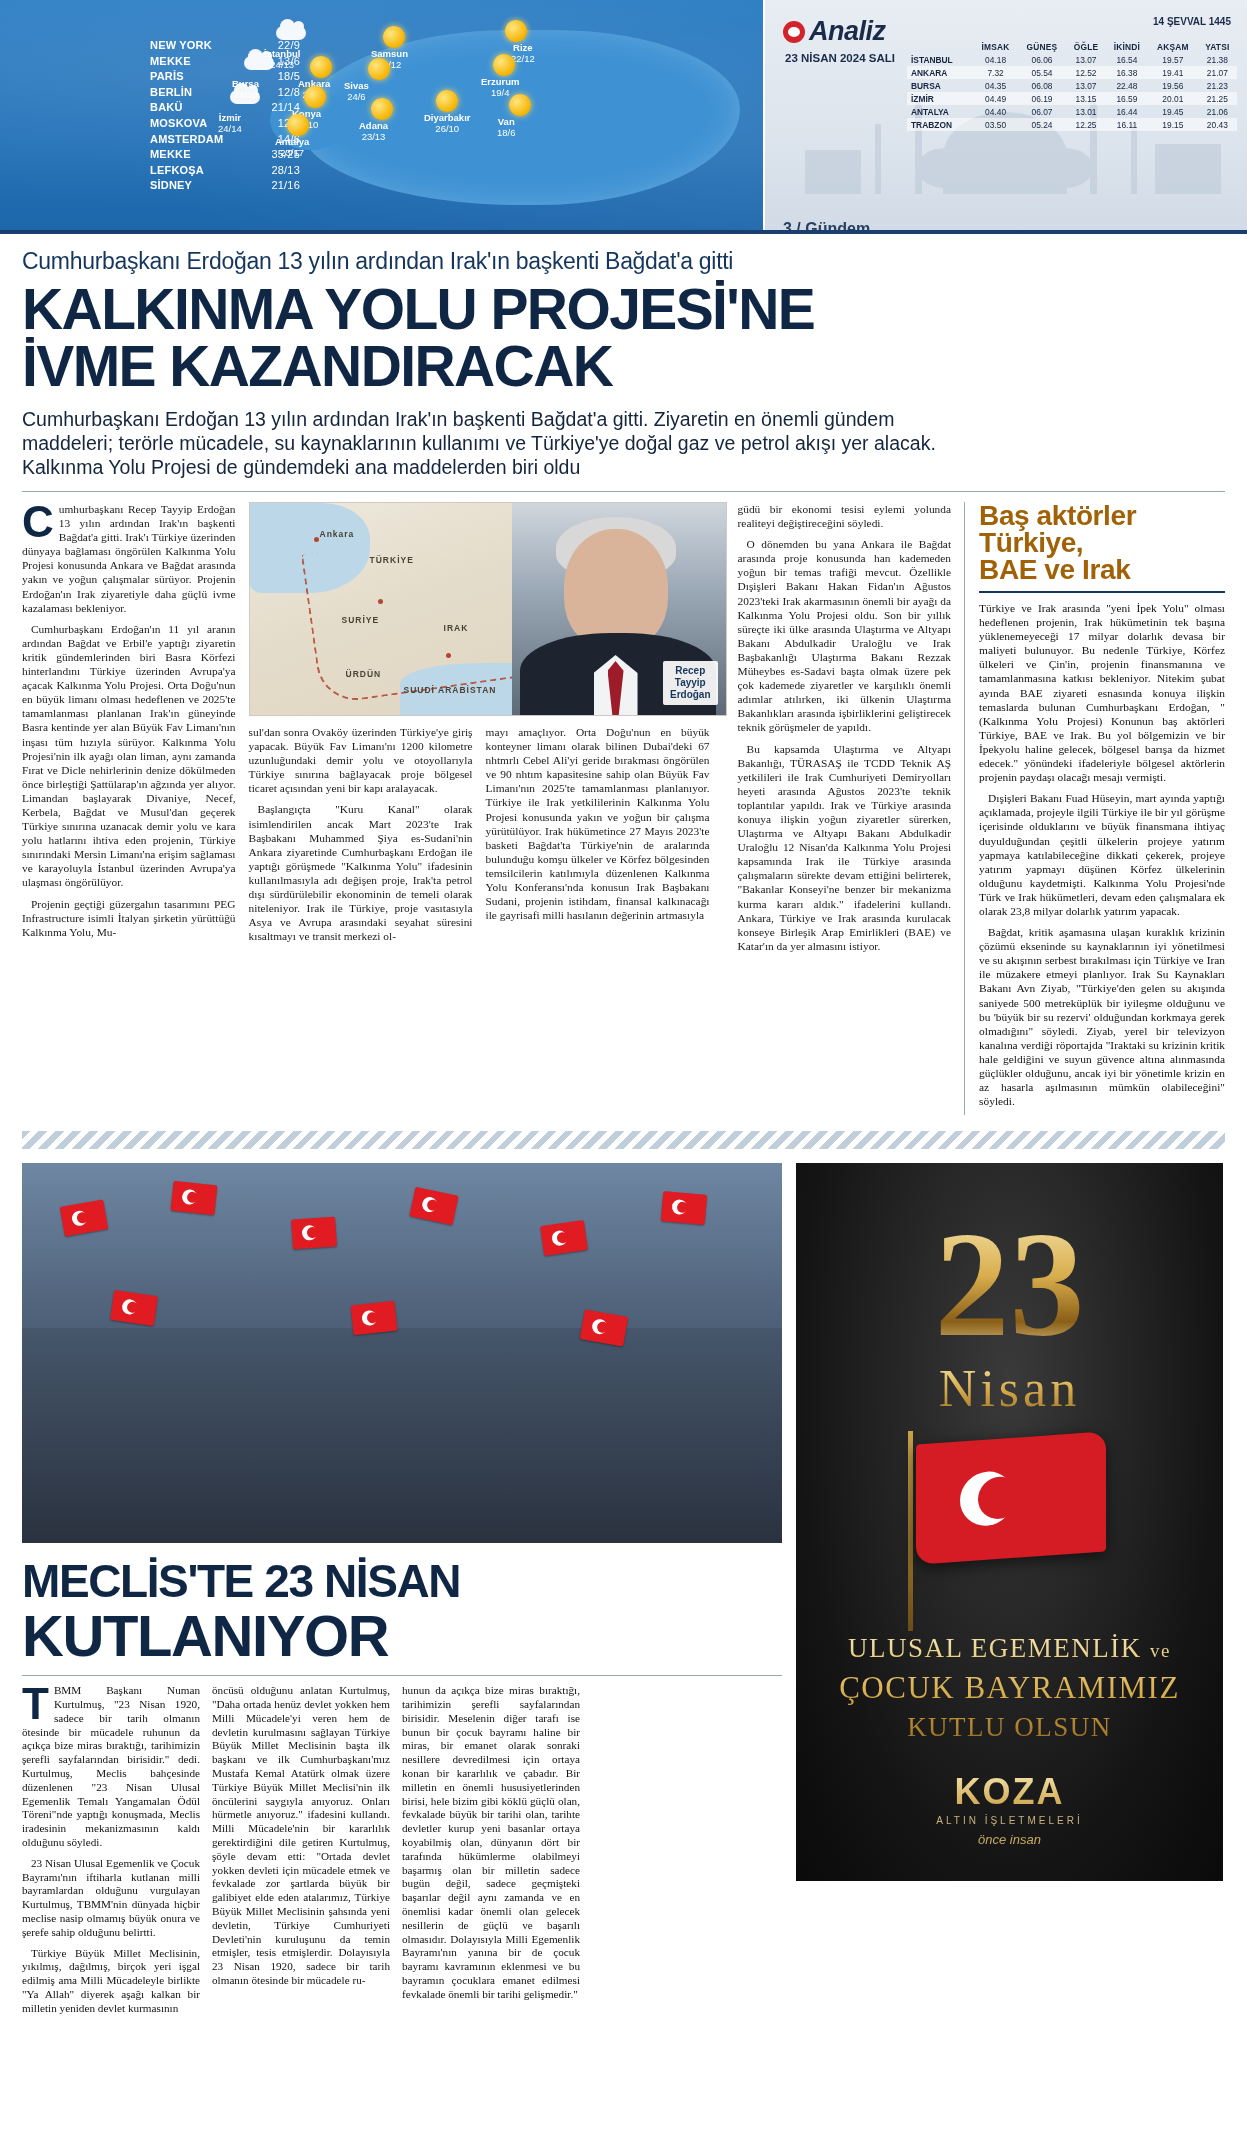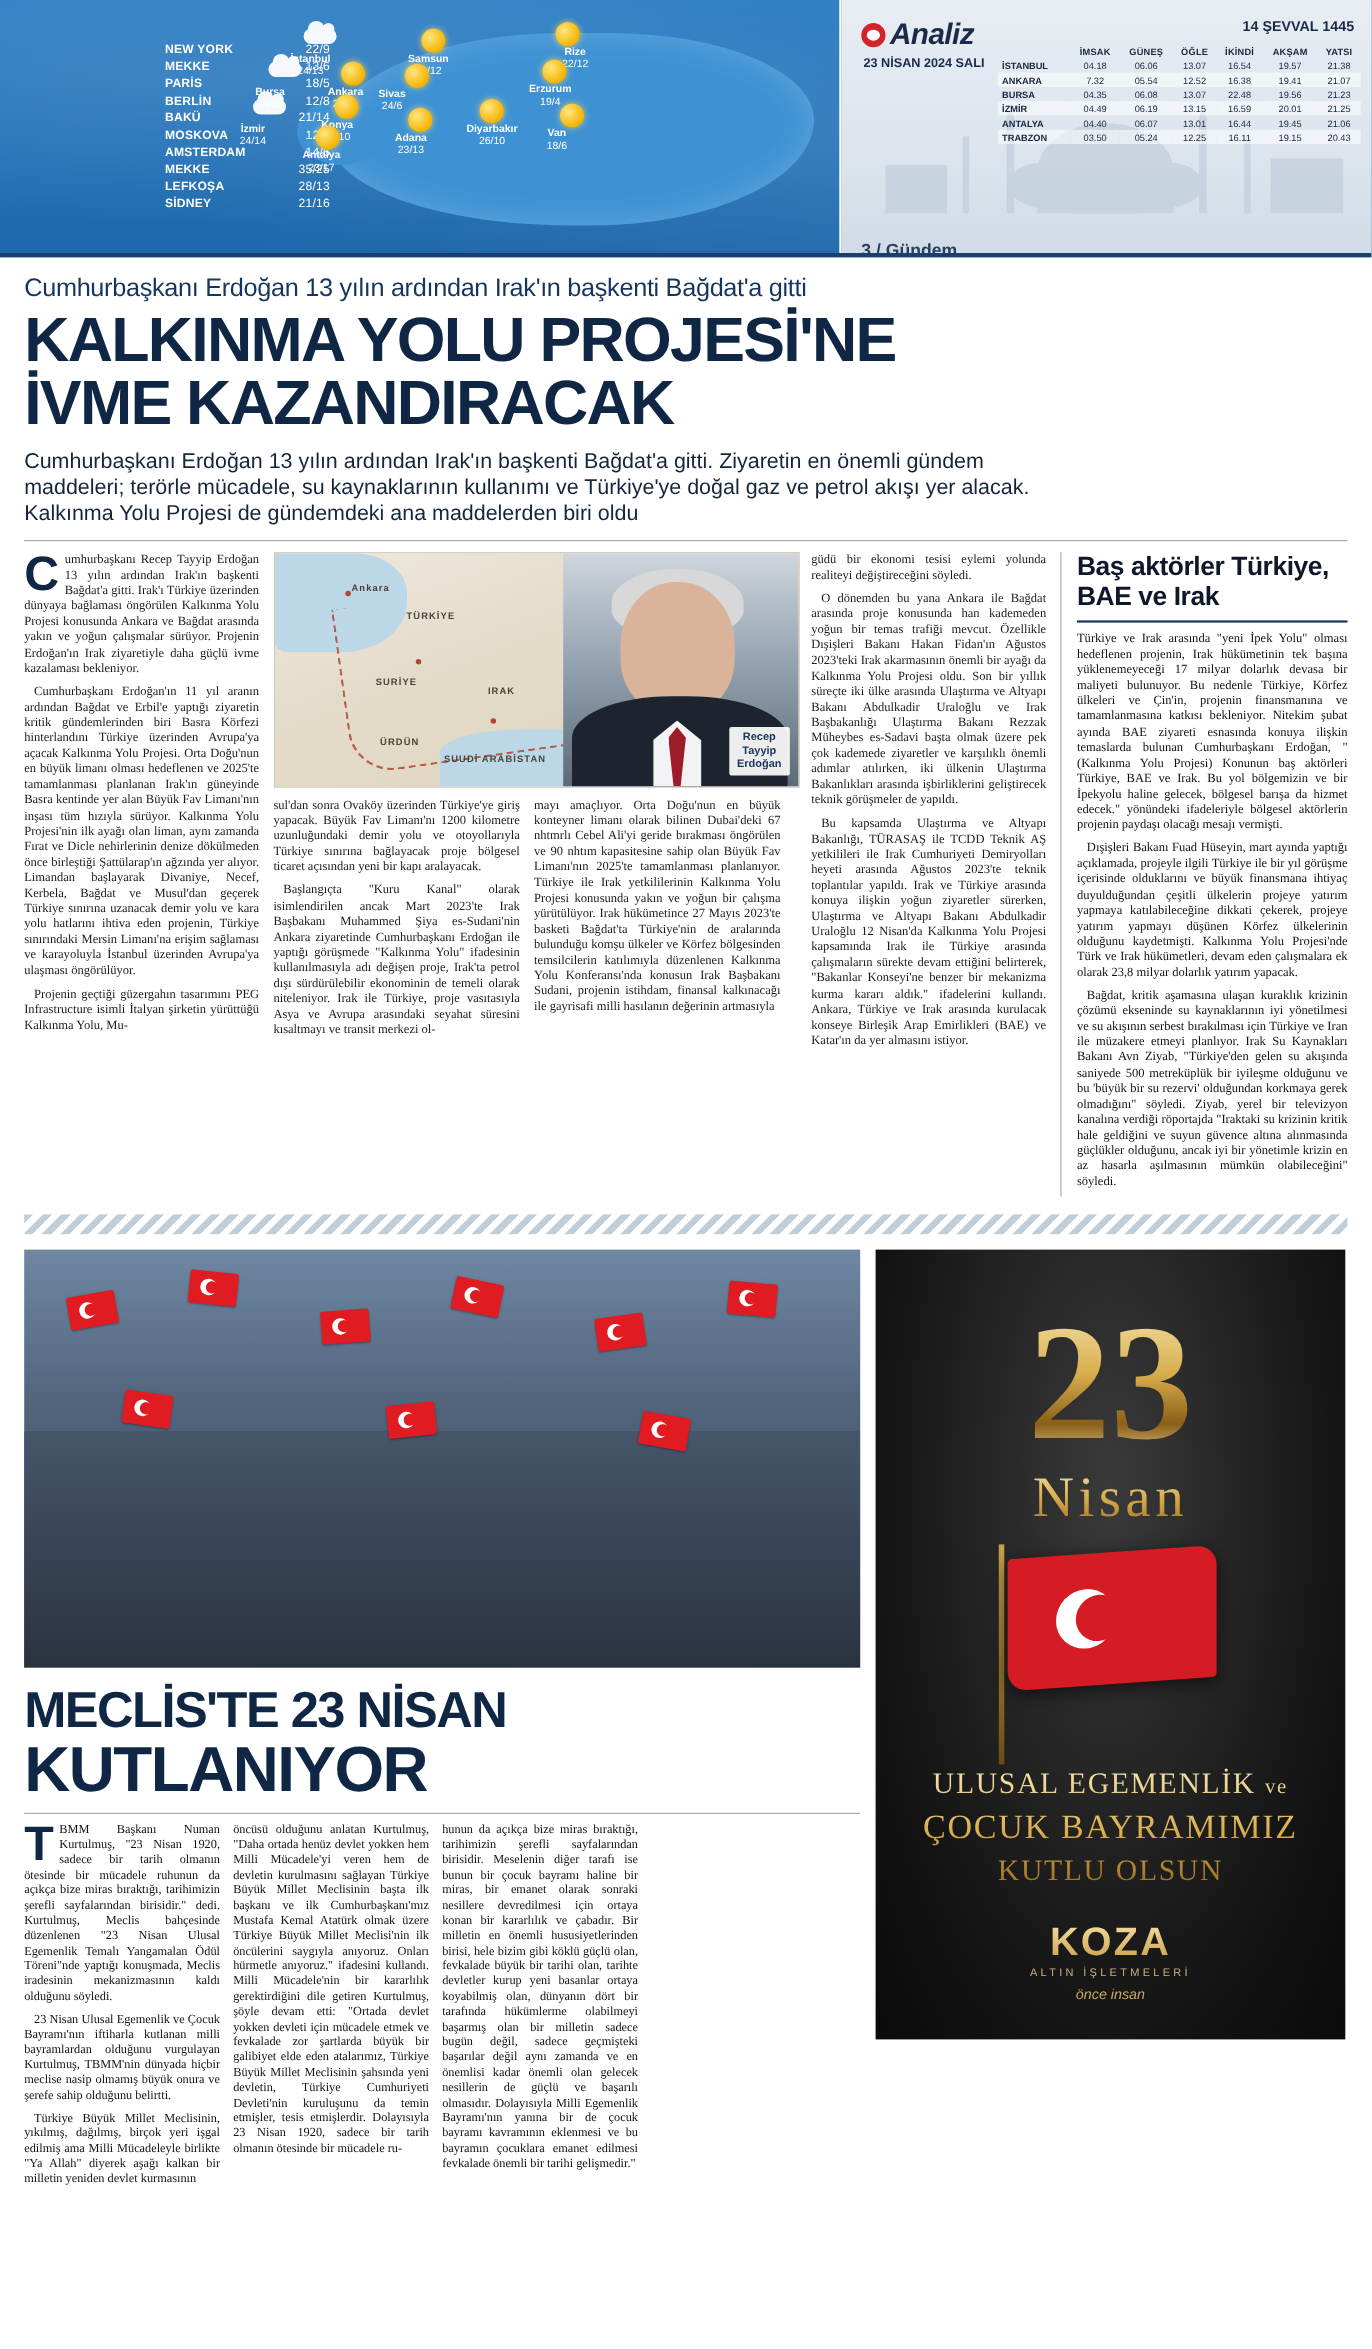--- a/index.html
+++ b/index.html
@@ -89,21 +89,21 @@
   .mast-logo .swoosh:after{
     content:"";position:absolute;left:5px;top:6px;width:12px;height:10px;
     background:#ffffff;border-radius:50% 50% 50% 50%;
   }
   .mast-date{
     position:absolute;left:20px;top:52px;
     font-family:"Liberation Sans", sans-serif;font-size:11.5px;color:#1a2a4a;font-weight:bold;
   }
   .mast-hicri{
     position:absolute;right:16px;top:16px;
-    font-family:"Liberation Sans", sans-serif;font-size:13px;color:#1a2a4a;font-weight:bold;
+    font-family:"Liberation Sans", sans-serif;font-size:10px;color:#1a2a4a;font-weight:bold;
   }
   .vakit{
     position:absolute;right:10px;top:40px;width:330px;
     font-family:"Liberation Sans", sans-serif;font-size:8.4px;color:#16243e;
     border-collapse:collapse;
   }
   .vakit th{font-weight:bold;padding:1.5px 2px;text-align:center;letter-spacing:.2px;}
   .vakit td{padding:1.5px 2px;text-align:center;}
   .vakit td.city{text-align:left;font-weight:bold;padding-left:4px;}
   .vakit tr.alt td{background:rgba(255,255,255,.55);}
@@ -216,21 +216,21 @@
   .figcols .col{width:224px;}
 
   
   .sidebar{
     width:258px;
     border-left:1px solid #9aa7b5;
     padding-left:14px;
   }
   .sb-title{
     font-family:"Liberation Sans", sans-serif;font-weight:bold;
-    font-size:24px;line-height:27px;color:#0f172a;letter-spacing:-.4px;
+    font-size:28px;line-height:27px;color:#a16207;letter-spacing:-.4px;
   }
   .sb-rule{border-top:2px solid #15365c;margin:8px 0 8px;}
   .sb-body{font-size:11.4px;line-height:14.1px;text-align:justify;}
   .sb-body p{margin:0 0 7px 0;text-indent:9px;}
   .sb-body p.first{text-indent:0;}
 
   
   .zig{
     height:18px;margin:16px 22px 0;
     background:

